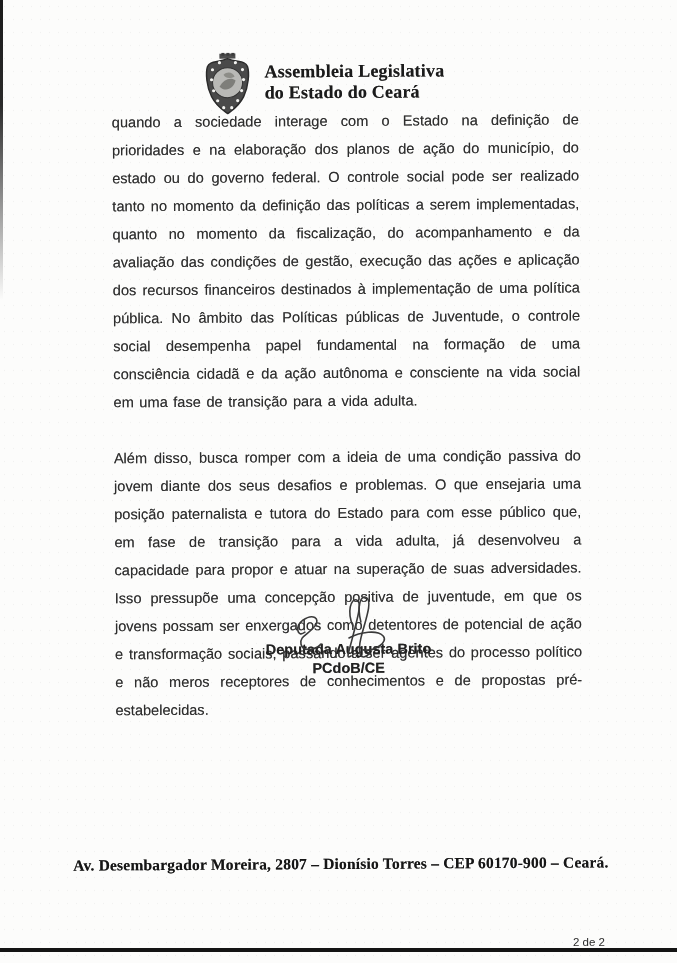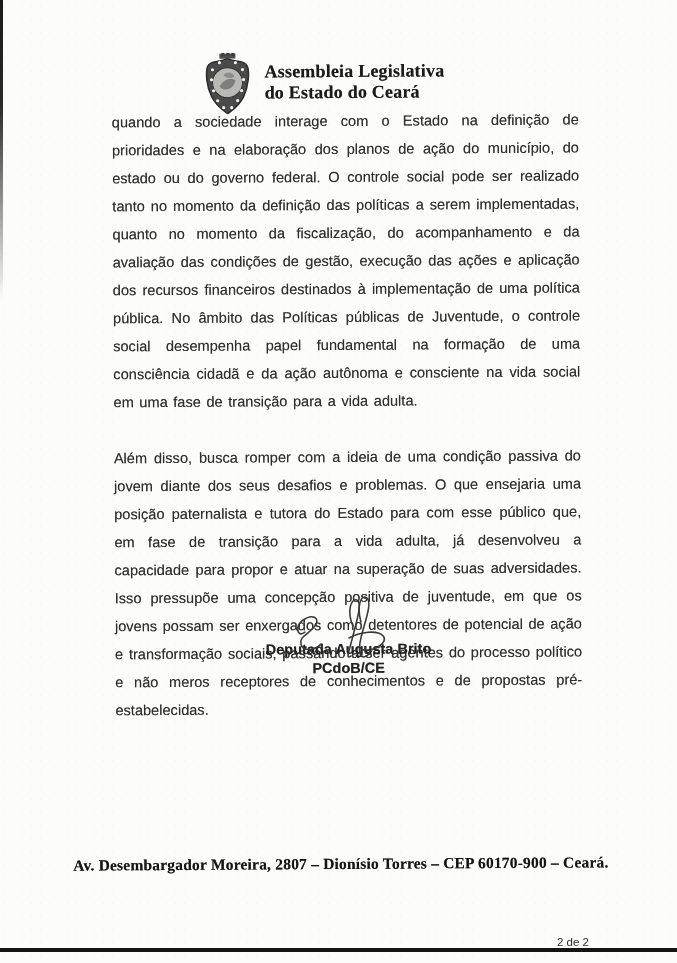--- a/index.html
+++ b/index.html
@@ -66,21 +66,21 @@
     position:absolute;top:855px;left:0;width:100%;
     text-align:center;
     font-family:"Liberation Serif", serif;
     font-weight:bold;
     font-size:15.5px;
     color:#161616;
     letter-spacing:0.2px;
     text-shadow:0 0 0.5px rgba(20,20,20,0.6);
   }
   .page-number{
-    position:absolute;top:936px;right:88px;
+    position:absolute;top:936px;right:72px;
     font-size:11.5px;color:#2c2c2c;
   }
   .bottom-bar{
     position:absolute;left:0;right:0;top:948px;height:4px;
     background:#141414;
   }
 </style>
 </head>
 <body>
 

